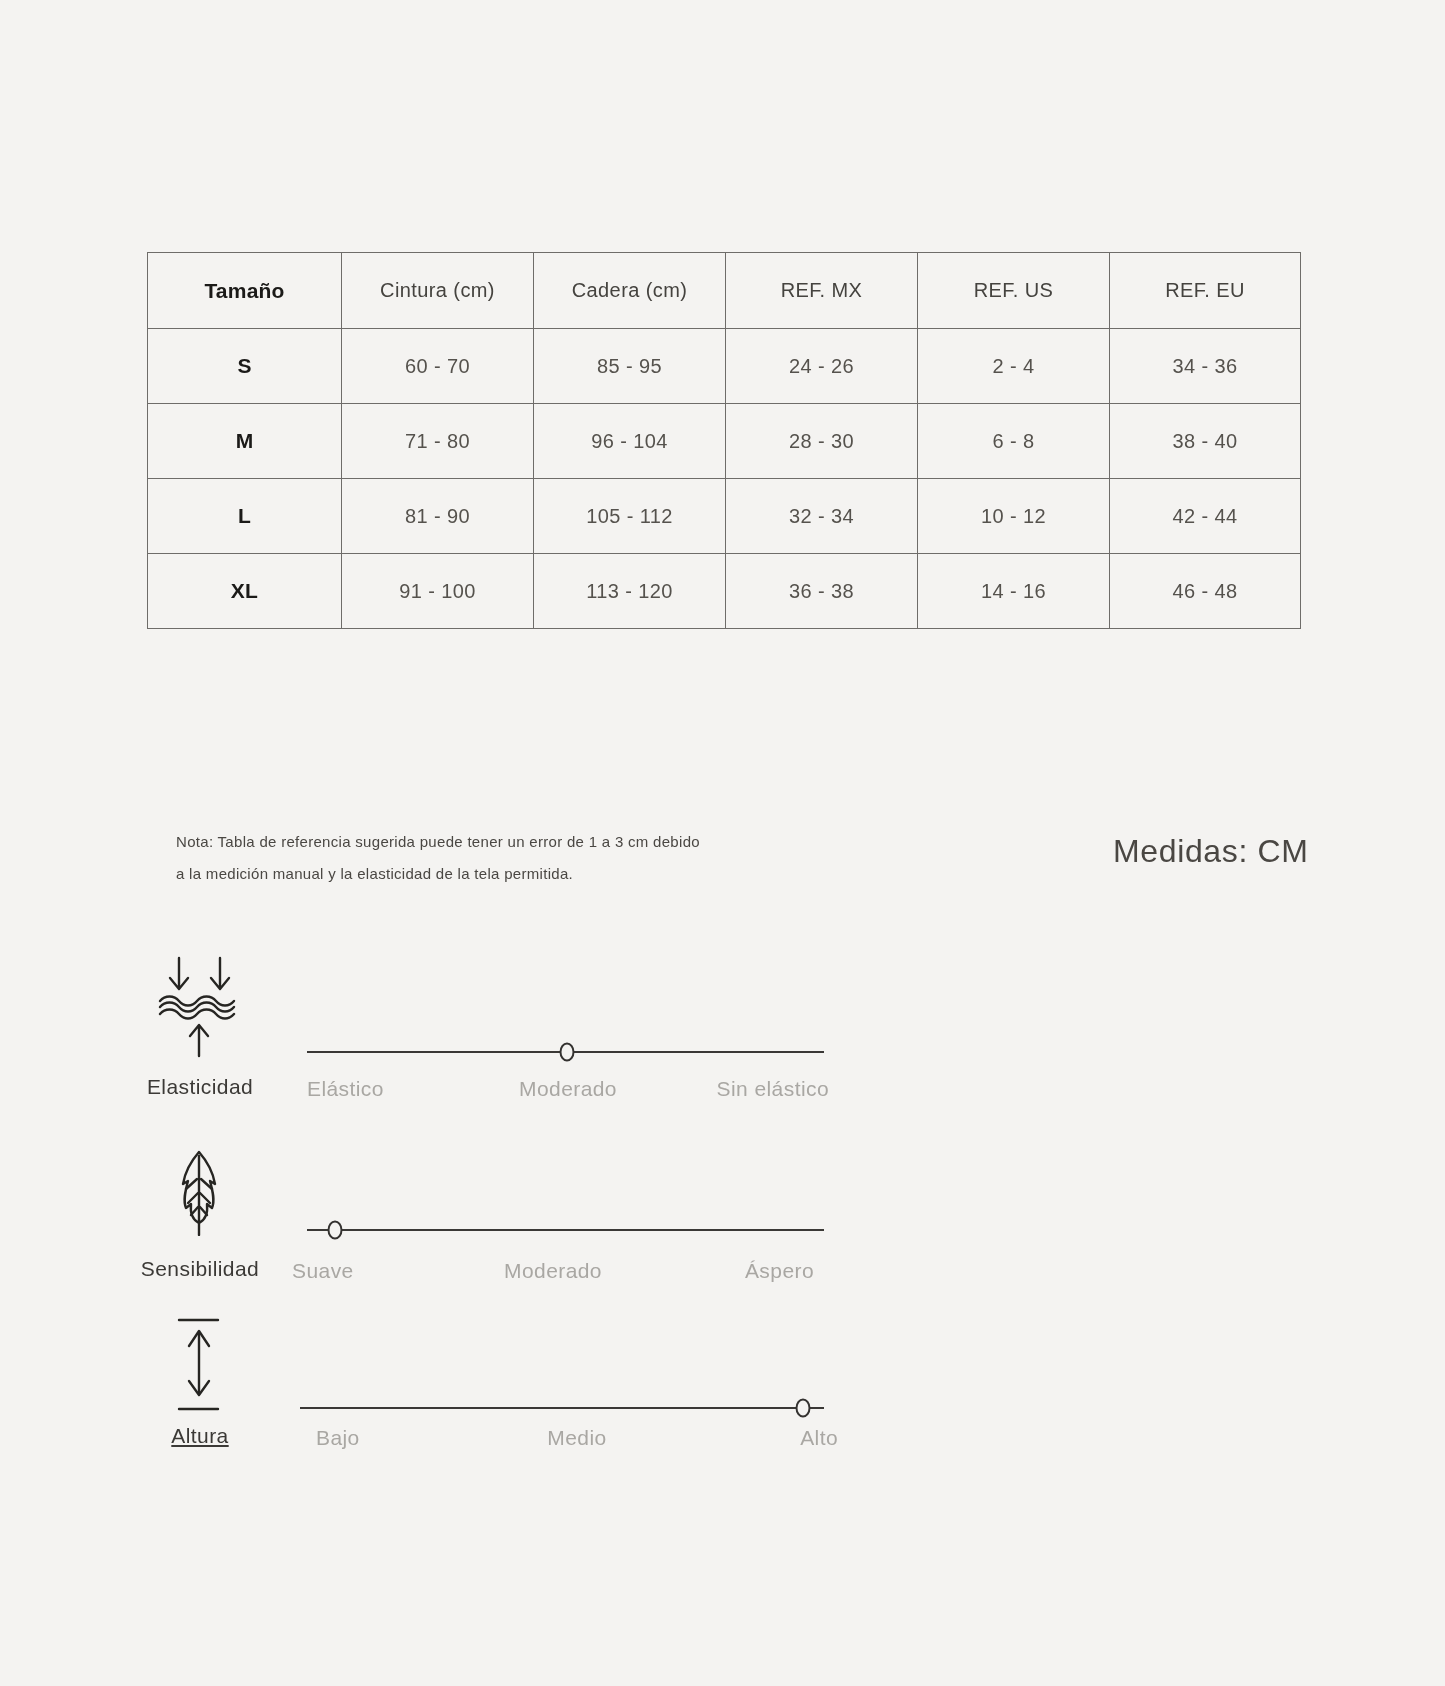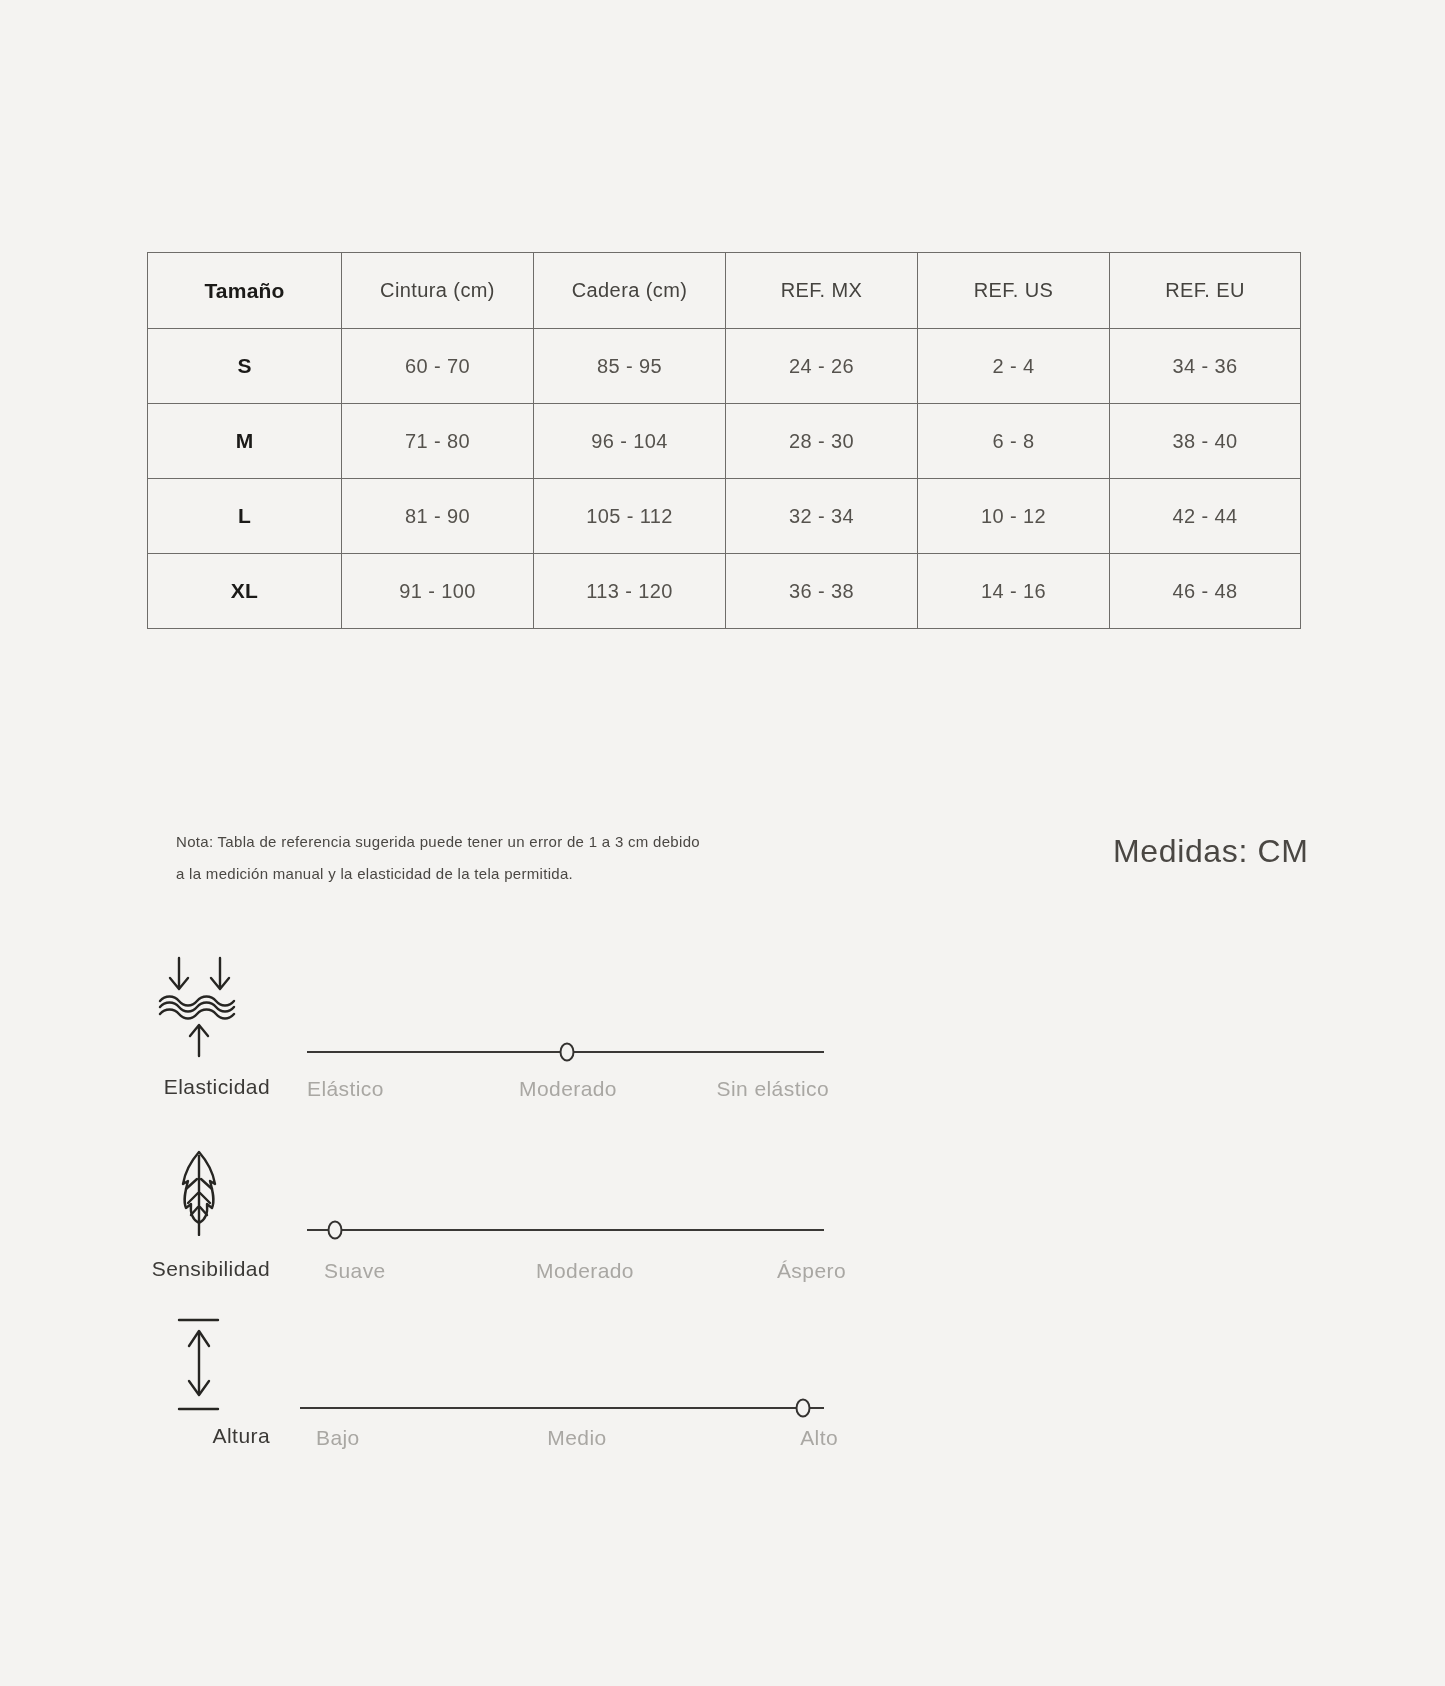--- a/index.html
+++ b/index.html
@@ -36,21 +36,21 @@
   }
   .measures {
     position:absolute; left:1113px; top:833px;
     font-size:32px; letter-spacing:.02em; color:#4a4743;
   }
   
   .icon-box { position:absolute; }
   .icon-box svg { display:block; width:100%; height:100%; }
   .ic { stroke:#262522; stroke-width:2.4; fill:none; stroke-linecap:round; stroke-linejoin:round; }
   .row-name {
-    position:absolute; left:130px; width:140px; text-align:right;
+    position:absolute; left:130px; width:140px; text-align:center;
     font-size:21px; letter-spacing:.02em; color:#3b3936;
   }
   .track { position:absolute; height:2px; background:#3a3836; }
   .handle {
     position:absolute; top:50%; width:15px; height:19px;
     border:2px solid #343230; border-radius:50%;
     background:#f4f3f1; transform:translate(-50%,-50%);
   }
   .scale-labels { position:absolute; height:26px; }
   .scale-labels span {
@@ -150,36 +150,36 @@
     <path class="ic" d="M23,2 C16,10 9,22 7,34 L12,31 C9,42 7,51 10,58 L15,54 C14,63 17,70 23,73 C29,70 32,63 31,54 L36,58 C39,51 37,42 34,31 L39,34 C37,22 30,10 23,2 Z"></path>
     <path class="ic" d="M23,6 V85"></path>
     <path class="ic" d="M10,39 L21,29 M12,53 L22,43 M15,65 L22,57"></path>
     <path class="ic" d="M36,39 L25,29 M34,53 L24,43 M31,65 L24,57"></path>
   </svg>
 </div>
 <div class="row-name" style="top:1257px;">Sensibilidad</div>
 <div class="track" style="left:307px; top:1229px; width:517px;">
   <div class="handle" style="left: 5.5%;"></div>
 </div>
-<div class="scale-labels" style="left:324px; top:1259px; width:522px;text-align:center;">
+<div class="scale-labels" style="left:292px; top:1259px; width:522px;text-align:center;">
   <span class="pos-left">Suave</span>
   <span class="pos-center">Moderado</span>
   <span class="pos-right">Áspero</span>
 </div>
 
 <div class="icon-box" style="left:166px; top:1314px; width:56px; height:98px;">
   <svg viewBox="0 0 56 98">
     <path class="ic" d="M13,6 H52"></path>
     <path class="ic" d="M33,19 V80"></path>
     <path class="ic" d="M23,32 L33,17 L43,32"></path>
     <path class="ic" d="M23,67 L33,81 L43,67"></path>
     <path class="ic" d="M13,95 H52"></path>
   </svg>
 </div>
-<div class="row-name" style="top:1424px;">Altura</div>
+<div class="row-name" style="top:1424px;text-decoration:underline;">Altura</div>
 <div class="track" style="left:300px; top:1407px; width:524px;">
   <div class="handle" style="left: 96%;"></div>
 </div>
 <div class="scale-labels" style="left:316px; top:1426px; width:522px;">
   <span class="pos-left">Bajo</span>
   <span class="pos-center">Medio</span>
   <span class="pos-right">Alto</span>
 </div>
 
 </body></html>

